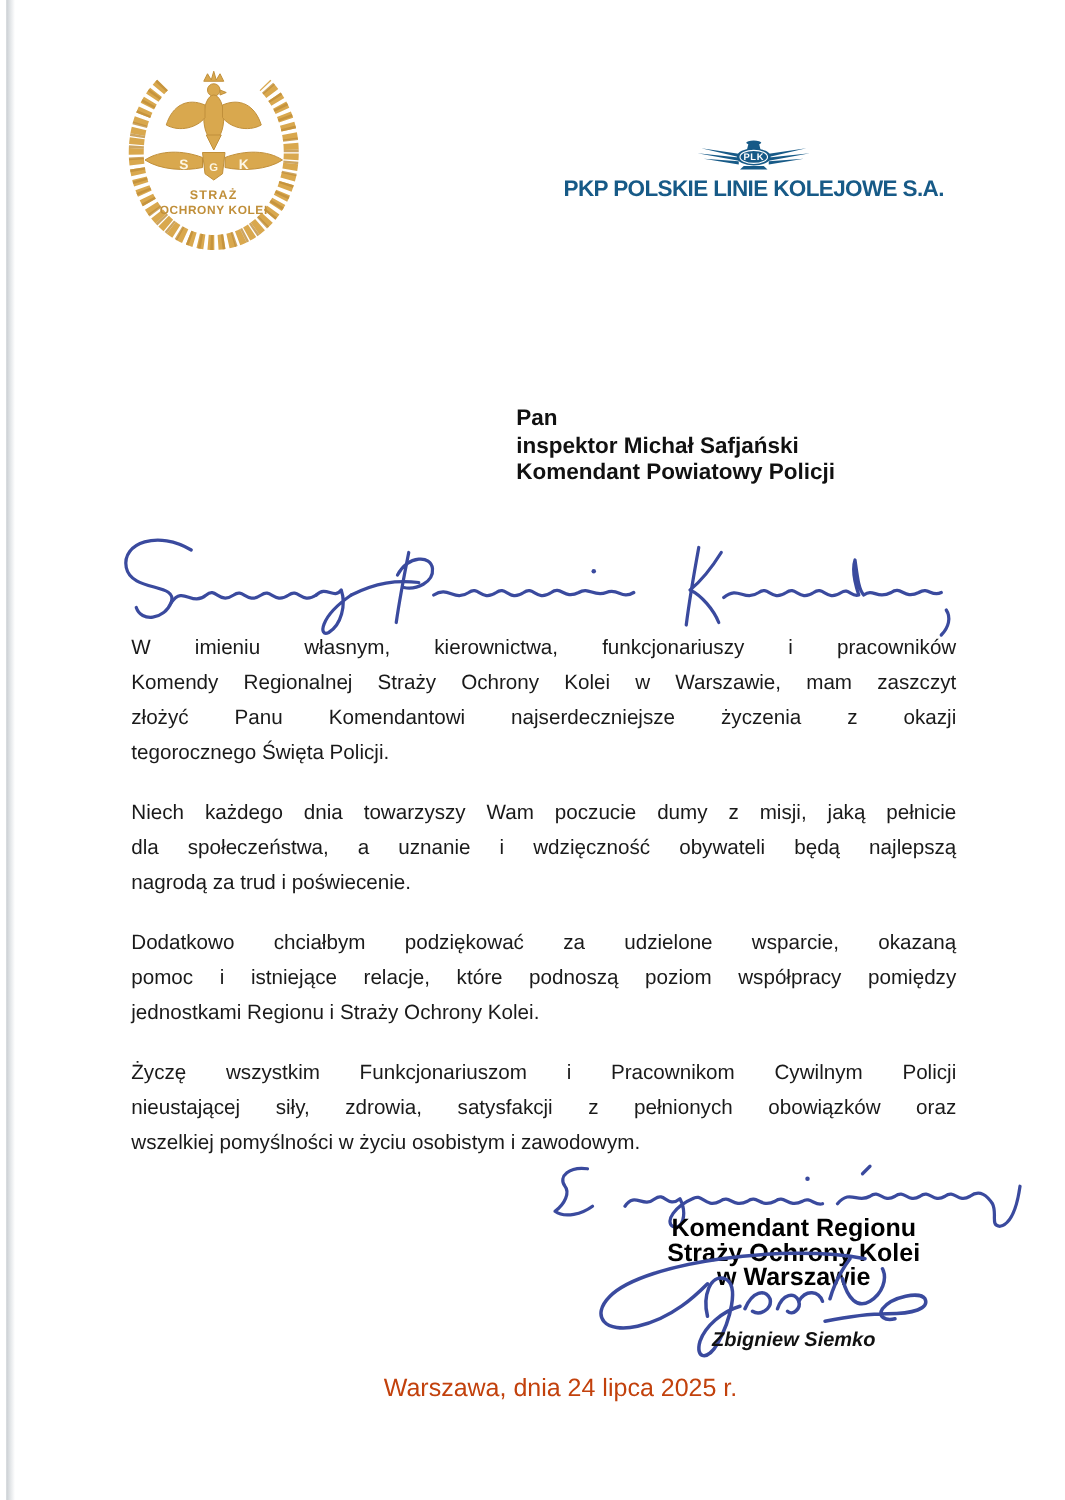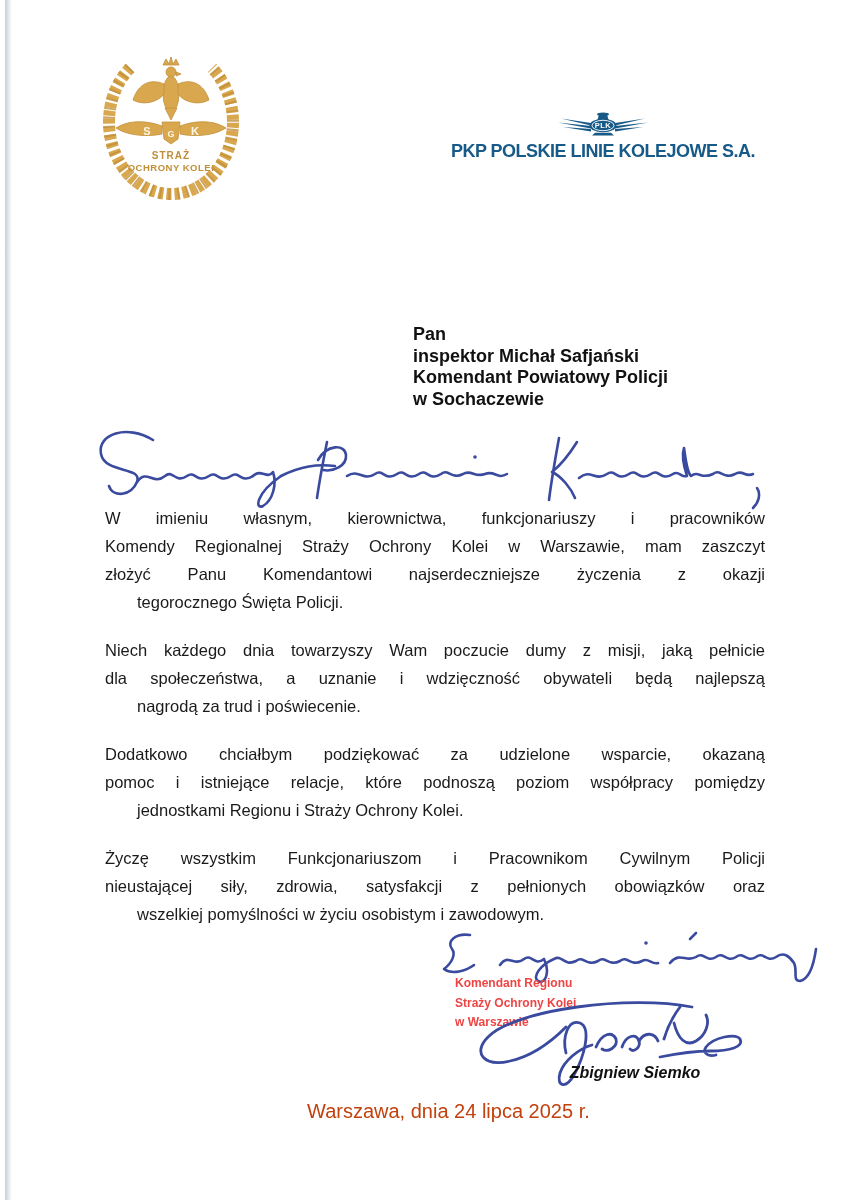--- a/index.html
+++ b/index.html
@@ -24,24 +24,24 @@
   .hw path{fill:none;stroke:var(--ink,#3a4a9e);stroke-width:2.6;stroke-linecap:round;stroke-linejoin:round;}
   .hw .dot{fill:var(--ink,#3a4a9e);stroke:none;}
   .hw-greeting{position:absolute;left:85px;top:428px;width:690px;height:88px;}
   .hw-closing{position:absolute;left:440px;top:925px;width:380px;height:68px;}
   .hw-scrawl{position:absolute;left:460px;top:995px;width:300px;height:105px;}
   .hw-scrawl path{stroke-width:2.8;}
   
   .body{position:absolute;left:105px;top:504px;width:660px;font-size:16.5px;color:#1a1a1a;}
   .para{margin:0 0 20px 0;}
   .pline{line-height:28px;height:28px;text-align:justify;text-align-last:justify;white-space:normal;}
-  .pline.last{text-align-last:left;margin-left:32px;}
+  .pline.last{text-align-last:left;}
   
-  .sig-title{position:absolute;left:455px;top:974px;width:360px;text-align:left;
-    font-size:12px;font-weight:bold;line-height:19.5px;color:#ef4444;}
+  .sig-title{position:absolute;left:455px;top:974px;width:360px;text-align:center;
+    font-size:20px;font-weight:bold;line-height:19.5px;color:#000000;}
   .sig-name{position:absolute;left:455px;top:1064px;width:360px;text-align:center;
     font-size:16px;font-weight:bold;color:#111;font-style:italic;}
   .dateline{position:absolute;left:307px;top:1100px;font-size:20px;color:#c2410c;}
   
   .wreath-a{fill:none;stroke:var(--gold,#d9a84e);stroke-width:12;stroke-dasharray:5 3;}
   .wreath-b{fill:none;stroke:var(--gold-dark,#c08f3a);stroke-width:12;stroke-dasharray:2 7;opacity:.8;}
   .gold-f{fill:var(--gold,#d9a84e);stroke:var(--gold-dark,#c08f3a);stroke-width:.8;}
   .gold-t{fill:var(--gold-dark,#c08f3a);font-weight:bold;font-family:"Liberation Sans",sans-serif;}
   .badge-l{fill:#fdf6e4;font-weight:bold;font-family:"Liberation Sans",sans-serif;}
   
@@ -94,21 +94,20 @@
       <path class="pkp-f" d="M37,23.5 L59,23.5 L56,20.8 L40,20.8 Z"></path>
     </svg>
     <div class="pkp-name">PKP POLSKIE LINIE KOLEJOWE S.A.</div>
   </div>
 
 
   <div class="addressee">
     <div>Pan</div>
     <div>inspektor Michał Safjański</div>
     <div>Komendant Powiatowy Policji</div>
-    <div>w Sochaczewie</div>
   </div>
 
   <svg class="hw hw-greeting" viewBox="0 0 690 88" role="img" aria-label="Szanowny Panie Komendancie,">
     <path d="M68,12 C42,-4 12,6 16,26 C20,46 58,38 52,54 C46,68 28,70 24,58"></path>
     <path d="M52,54 C62,40 68,58 80,48 C88,41 90,56 102,48 C110,42 112,56 124,48 C132,42 134,56 146,48 C154,42 156,56 168,48"></path>
     <path d="M168,48 C176,40 182,52 188,44 C192,56 188,72 178,78 C170,82 170,66 196,48"></path>
     <path d="M196,48 C216,38 232,36 250,38"></path>
     <path d="M242,14 C238,34 234,56 232,70"></path>
     <path d="M233,32 C242,16 260,16 261,27 C262,38 248,44 238,42"></path>
     <path d="M262,48 C274,40 278,54 290,46 C298,40 300,54 312,46 C320,40 322,54 334,46 C342,40 344,54 356,46 C364,40 366,52 378,46 C386,41 390,50 400,46 C410,42 412,52 422,46"></path>

